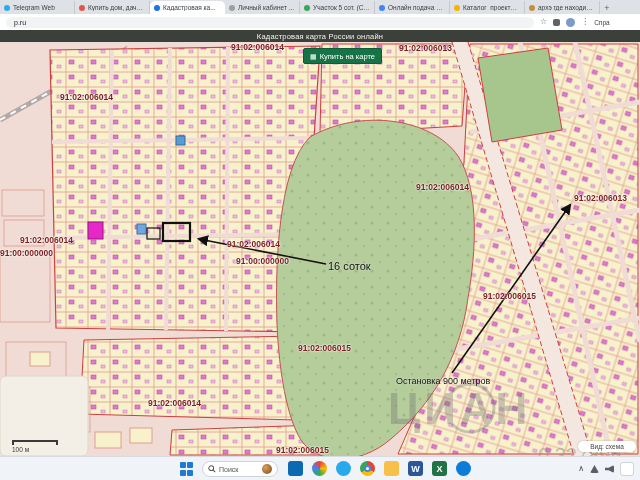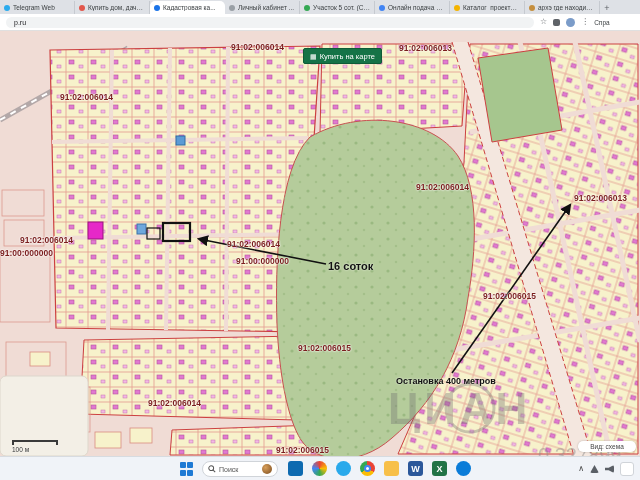--- a/index.html
+++ b/index.html
@@ -25,21 +25,21 @@
   .abicon{font-size:8px;color:#5f6368;margin-left:6px;line-height:1;}
   .puzzle{width:7px;height:7px;background:#5f6368;margin-left:6px;border-radius:2px;}
   .avatar{width:9px;height:9px;border-radius:50%;background:#7b9cc9;margin-left:6px;}
   .bmlabel{font-size:6.5px;color:#3c4043;margin-left:5px;white-space:nowrap;}
   .siteheader{position:absolute;left:0;top:30px;width:640px;height:12px;background:#3c403a;display:flex;align-items:center;justify-content:center;}
   .sitetitle{color:#f2f2ee;font-size:7.5px;letter-spacing:.2px;}
   
   .map{position:absolute;left:0;top:42px;width:640px;height:414px;overflow:hidden;}
   .map svg{position:absolute;left:0;top:0;}
   .plabel{position:absolute;font-size:8.5px;font-weight:bold;color:#7a1d1d;white-space:nowrap;text-shadow:0 0 2px #fff,0 0 2px #fff;}
-  .blabel{position:absolute;font-weight:bold;color:#111;white-space:nowrap;text-shadow:0 0 2px rgba(255,255,255,.8);}
+  .blabel{position:absolute;font-weight:normal;color:#111;white-space:nowrap;text-shadow:0 0 2px rgba(255,255,255,.8);}
   .area{font-size:11px;}
   .stop{font-size:9px;}
   .auctionbtn{position:absolute;left:303px;top:6px;height:14px;padding:0 6px;background:#157347;border:1px solid #0e5c37;border-radius:2px;color:#fff;font-size:7.5px;display:flex;align-items:center;gap:3px;}
   .auctionbtn .grid{font-size:7px;line-height:1;}
   .scalebar{position:absolute;left:12px;top:398px;width:46px;}
   .scaleline{height:0;border-top:2px solid #3a3a3a;border-left:2px solid #3a3a3a;border-right:2px solid #3a3a3a;height:3px;}
   .scaletext{font-size:6.5px;color:#333;text-shadow:0 0 2px #fff;margin-top:1px;}
   .attribution{position:absolute;left:578px;top:399px;width:58px;height:11px;background:#fff;border-radius:5px;display:flex;align-items:center;justify-content:center;font-size:6.5px;color:#444;box-shadow:0 0 2px rgba(0,0,0,.25);}
   
   .taskbar{position:absolute;left:0;top:456px;width:640px;height:24px;background:#f0f3f8;border-top:1px solid #d7dbe0;display:flex;align-items:center;}
@@ -111,20 +111,23 @@
     <div class="urlpill">
       <span class="urltext">p.ru</span>
     </div>
     <span class="abicon">☆</span>
     <span class="puzzle"></span>
     <span class="avatar"></span>
     <span class="abicon">⋮</span>
     <span class="bmlabel">Спра</span>
   </div>
 
+  <div class="siteheader">
+    <span class="sitetitle">Кадастровая карта России онлайн</span>
+  </div>
 
   <div class="map">
     <svg width="640" height="414" viewBox="0 0 640 414">
       <defs>
         <pattern id="par" width="22" height="15" patternUnits="userSpaceOnUse">
           <rect width="22" height="15" fill="#f7f2cb"></rect>
           <rect width="22" height="15" fill="none" stroke="#e59a8f" stroke-width="0.8"></rect>
           <rect x="3" y="3" width="5" height="4" fill="#e07ad0" stroke="#b9529f" stroke-width="0.6"></rect>
           <rect x="13" y="8" width="4" height="3" fill="#f2b9e4" stroke="#c873ae" stroke-width="0.5"></rect>
         </pattern>
@@ -224,21 +227,21 @@
     <div class="plabel" style="left:60px;top:50px">91:02:006014</div>
     <div class="plabel" style="left:416px;top:140px">91:02:006014</div>
     <div class="plabel" style="left:574px;top:151px">91:02:006013</div>
     <div class="plabel" style="left:227px;top:197px">91:02:006014</div>
     <div class="plabel" style="left:236px;top:214px">91:00:000000</div>
     <div class="plabel" style="left:20px;top:193px">91:02:006014</div>
     <div class="plabel" style="left:0px;top:206px">91:00:000000</div>
     <div class="plabel" style="left:483px;top:249px">91:02:006015</div>
     <div class="blabel area" style="left:328px;top:218px">16 соток</div>
     <div class="plabel" style="left:298px;top:301px">91:02:006015</div>
-    <div class="blabel stop" style="left:396px;top:334px">Остановка 400 метров</div>
+    <div class="blabel stop" style="left:396px;top:334px">Остановка 900 метров</div>
     <div class="plabel" style="left:148px;top:356px">91:02:006014</div>
     <div class="plabel" style="left:276px;top:403px">91:02:006015</div>
 
     <div class="scalebar">
       <div class="scaleline"></div>
       <div class="scaletext">100 м</div>
     </div>
 
     <div class="attribution">Вид: схема</div>
   </div>

